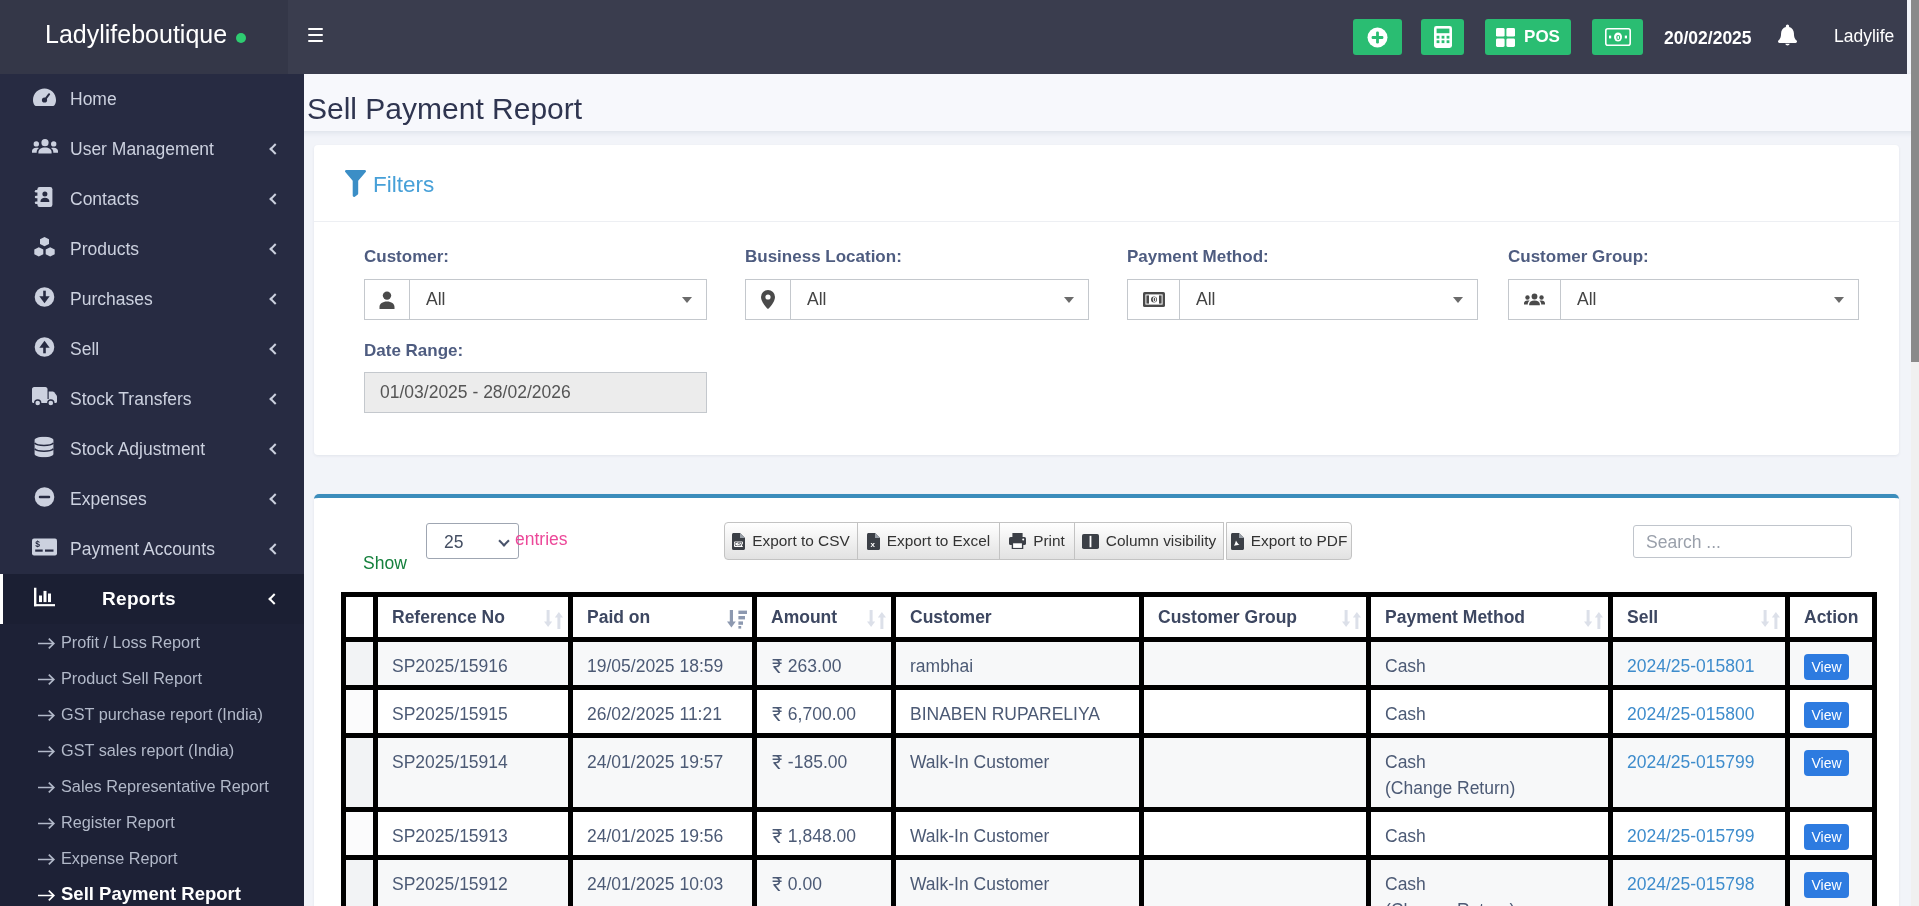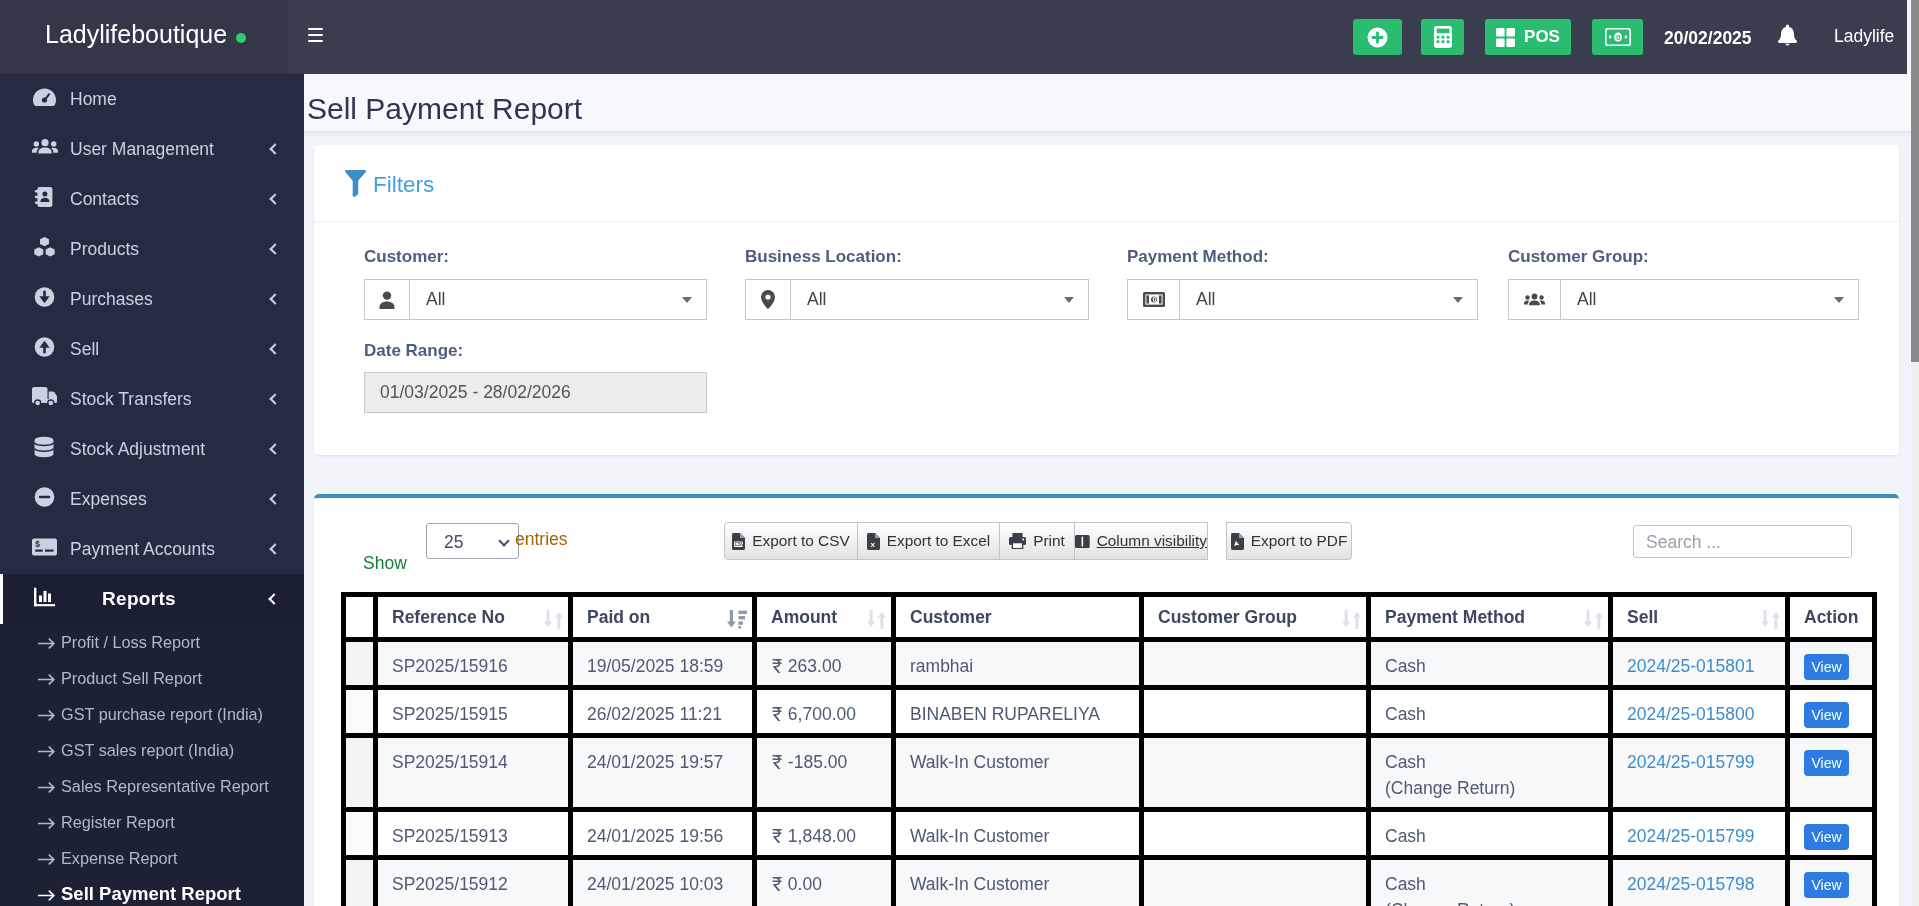--- a/index.html
+++ b/index.html
@@ -59,26 +59,26 @@
 .igroup.fc3 .icb, .igroup.fc4 .icb { width:52px; }
 .igroup.fc3 .val, .igroup.fc4 .val { left:68px; }
 #drlabel { position:absolute; left:50px; top:196px; font-size:17px; font-weight:bold; color:#4e5c80; line-height:20px; }
 #drinput { position:absolute; left:50px; top:227px; width:343px; height:41px; background:#ececec; border:1px solid #c4c8cd; font-size:17.5px; color:#555; line-height:39px; padding-left:15px; }
 
 
 #showrow { position:absolute; left:49px; top:31px; font-size:17.5px; color:#15803d;margin-top:24px; }
 #lensel { position:absolute; left:96px; top:25px; width:93px; height:36px; border:1px solid #9fa6b2; border-radius:3px; background:#fff;margin-left:16px; }
 #lensel .v { position:absolute; left:17px; top:8px; font-size:17.5px; color:#454f63; }
 #lensel .c { position:absolute; right:10px; top:13px; width:8px; height:8px; border-left:2.6px solid #49536b; border-bottom:2.6px solid #49536b; transform:rotate(-45deg); }
-#entries { position:absolute; left:201px; top:31px; font-size:17.5px; color:#a16207; }
+#entries { position:absolute; left:201px; top:31px; font-size:17.5px; color:#ec4899; }
 .dtbtn { position:absolute; top:24px; height:38px; background:linear-gradient(to bottom,#ffffff 0%,#e2e2e2 100%); border:1px solid #c3c3c3; color:#333; font-size:15.4px; display:flex; align-items:center; justify-content:center; gap:7px; white-space:nowrap; }
 #dtb1 { left:410px; width:134px; border-radius:4px 0 0 4px; }
 #dtb2 { left:543px; width:143px; }
 #dtb3 { left:685px; width:76px; }
-#dtb4 { left:760px; width:134px;text-decoration:underline; }
+#dtb4 { left:760px; width:150px; }
 #dtb5 { left:912px; width:126px; border-radius:0 4px 4px 0; }
 #search { position:absolute; left:1319px; top:27px; width:219px; height:33px; border:1px solid #c0c5cc; border-radius:3px; background:#fff; font-size:17.5px; color:#9aa0ab; line-height:32px; padding-left:12px; }
 
 table { border-collapse:collapse; table-layout:fixed; position:absolute; left:27px; top:94px; width:1531px; }
 th, td { border:5px solid #000000; font-size:17.5px; padding:0 0 0 14px; text-align:left; overflow:hidden; white-space:nowrap;margin-top:8px; }
 th { height:45px; font-size:17.5px; color:#3d4761; position:relative; vertical-align:middle; }
 td { color:#4c5a75; vertical-align:top; padding-top:11px; line-height:26px; }
 tr.odd td { background:#f7f8f9; }
 tr.odd td.ctl { background:#f2f3f5; }
 tr.even td.ctl { background:#fbfbfc; }

